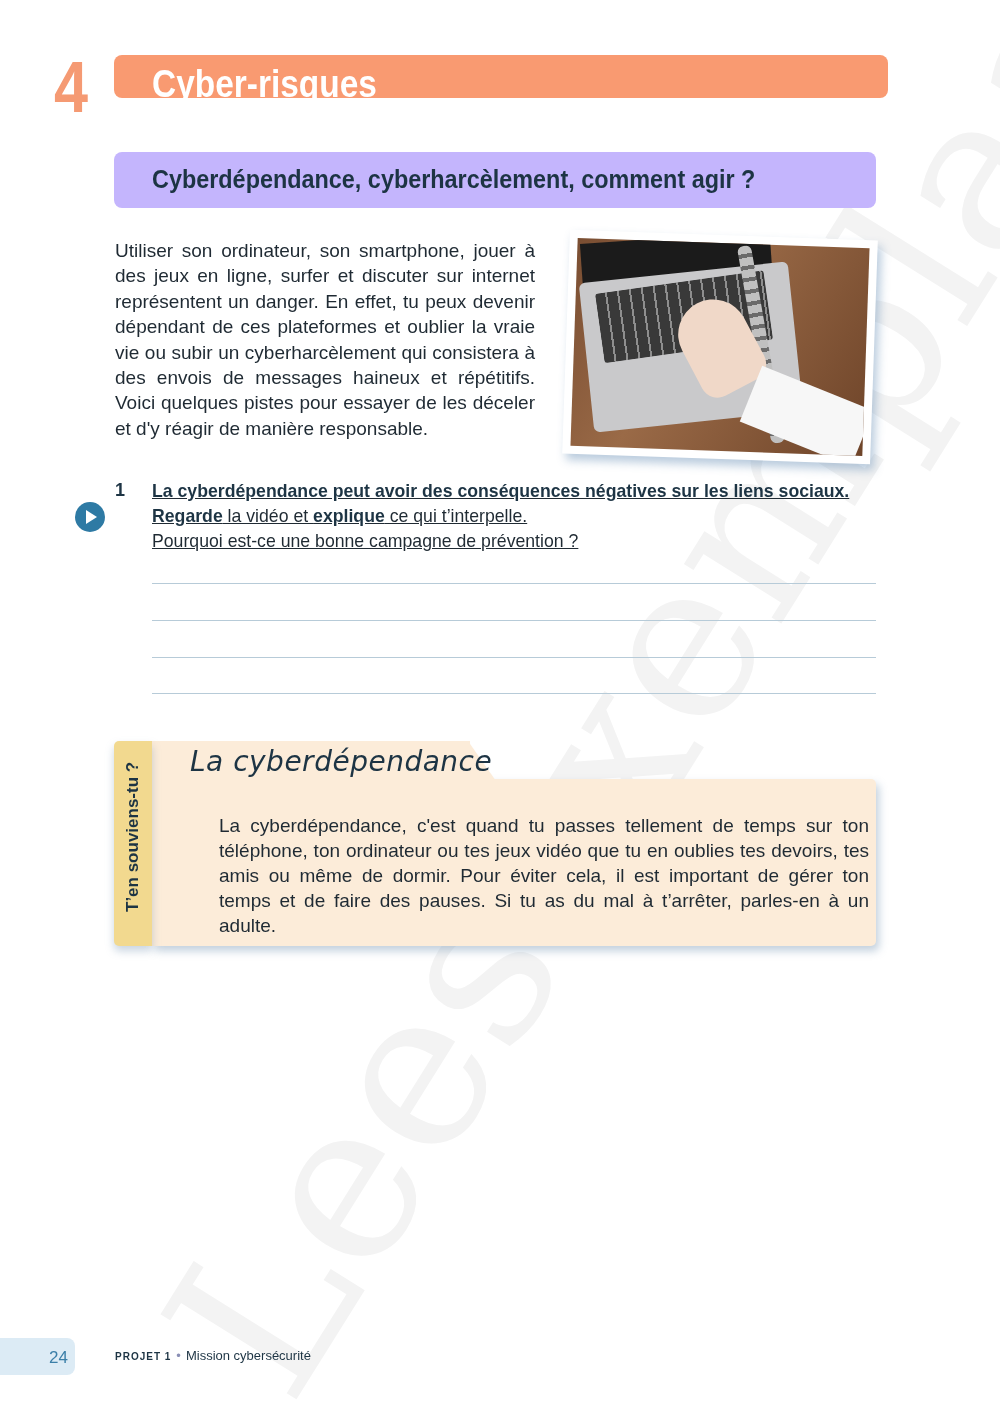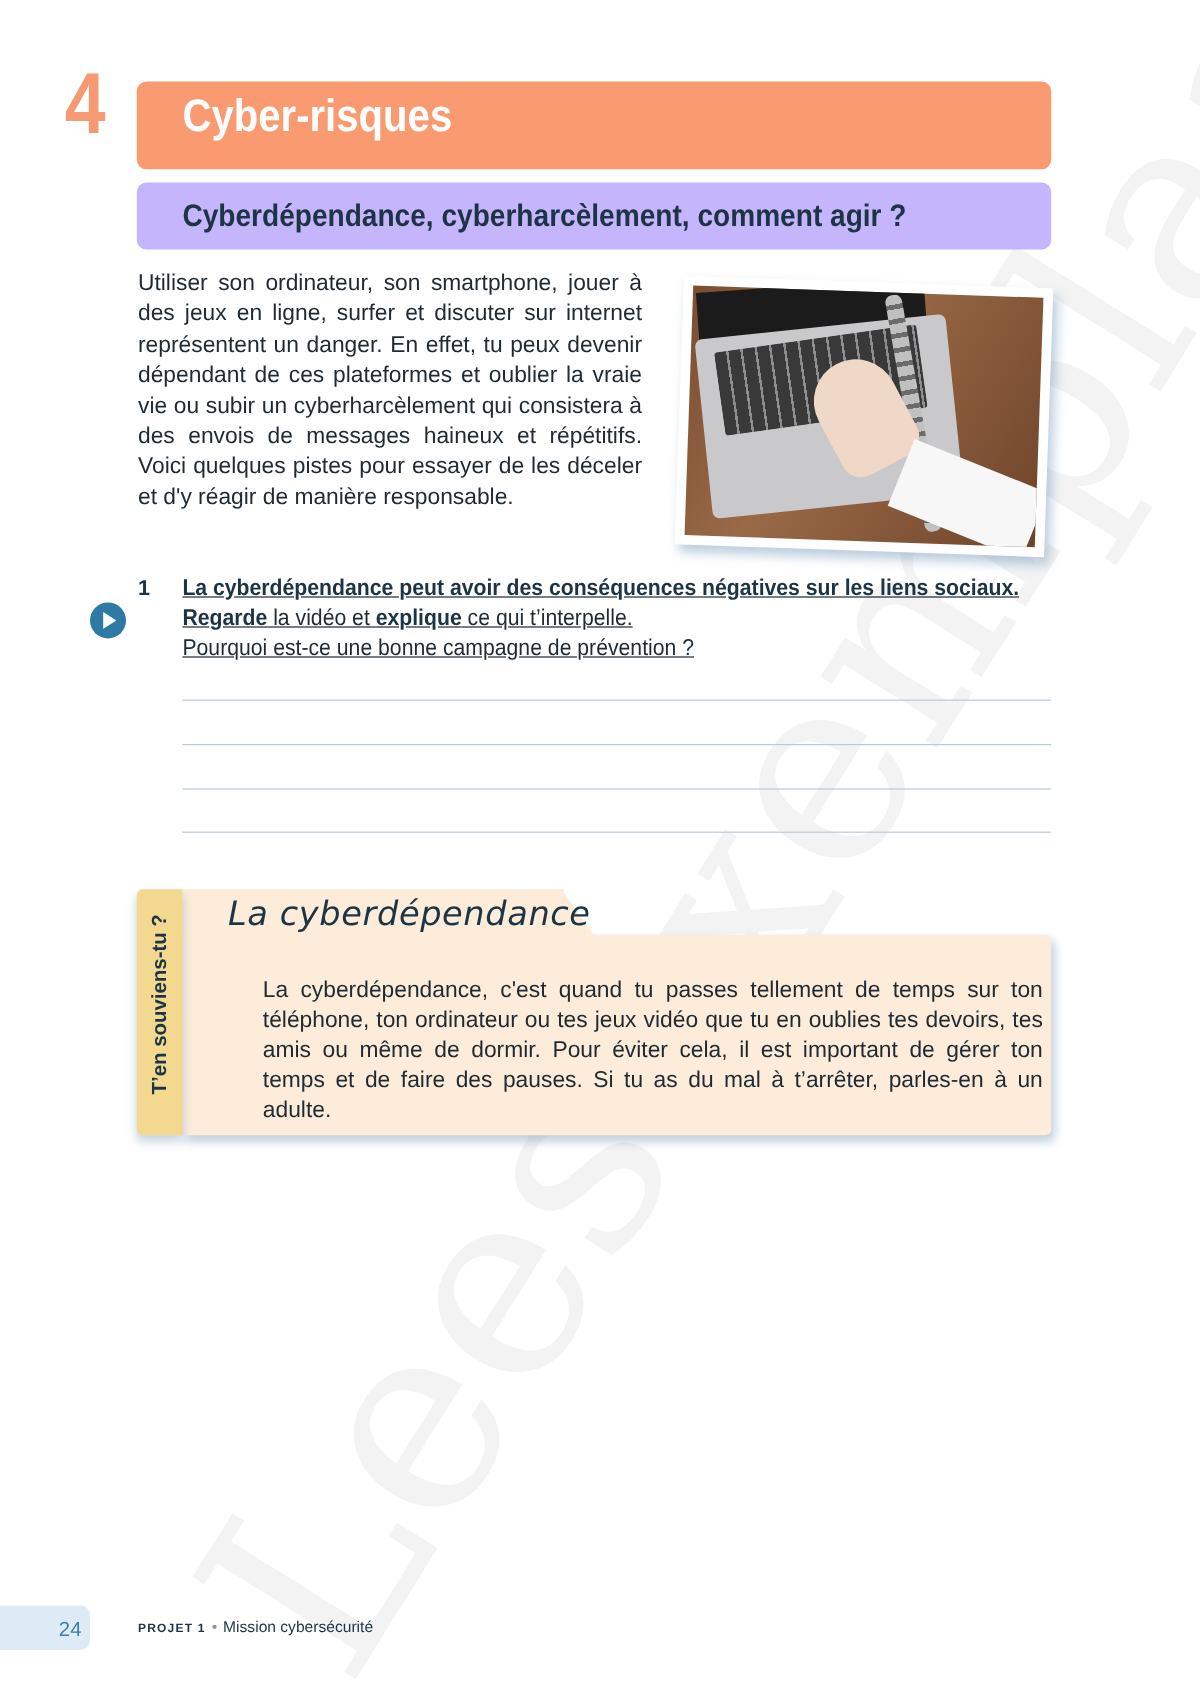--- a/index.html
+++ b/index.html
@@ -17,39 +17,39 @@
     white-space:nowrap; z-index:0; letter-spacing:2px;
     width:1300px; text-align:center;
   }
   .chapter-num {
     position:absolute; left:54px; top:52px;
     font-size:72px; font-weight:bold; color:#f59a73;
     font-family:"Liberation Sans Narrow","Liberation Sans",sans-serif;
     line-height:70px; z-index:2; transform:scaleX(0.85); transform-origin:left;
   }
   .title-bar {
-    position:absolute; left:114px; top:68px; width:762px; height:73px;
-    background:#f99a71; border-radius:8px; z-index:1;
+    position:absolute; left:114px; top:55px; width:762px; height:43px;
+    background:#f99a71; border-radius:8px; z-index:1;padding-left:12px;
   }
   .title-bar span {
     position:absolute; left:38px; top:8px;
     font-size:38px; font-weight:bold; color:#ffffff;
     transform:scaleX(0.88); transform-origin:left;
   }
   .subtitle-bar {
     position:absolute; left:114px; top:152px; width:762px; height:56px;
     background:#c4b5fd; border-radius:8px; z-index:1;
   }
   .subtitle-bar span {
     position:absolute; left:38px; top:12px;
     font-size:26px; font-weight:bold; color:#1d3444;
     transform:scaleX(0.9); transform-origin:left; white-space:nowrap;
   }
   .intro {
-    position:absolute; left:115px; top:224px; width:420px;
+    position:absolute; left:115px; top:238px; width:420px;
     font-size:19px; line-height:25.4px; color:#1f2a33; z-index:2;
     text-align:justify;
   }
   .photo {
     position:absolute; left:566px; top:235px; width:292px; height:208px;
     background:#ffffff; padding:8px;
     transform:rotate(2deg);
     box-shadow:4px 6px 10px rgba(100,140,180,0.45);
     z-index:2;
   }

